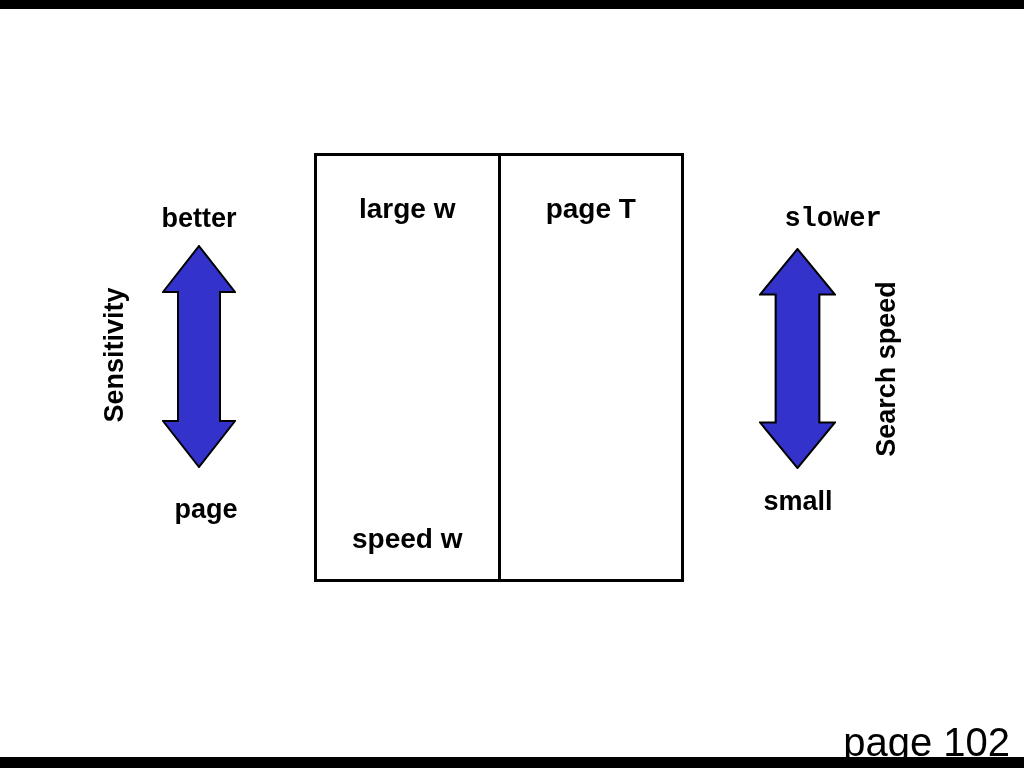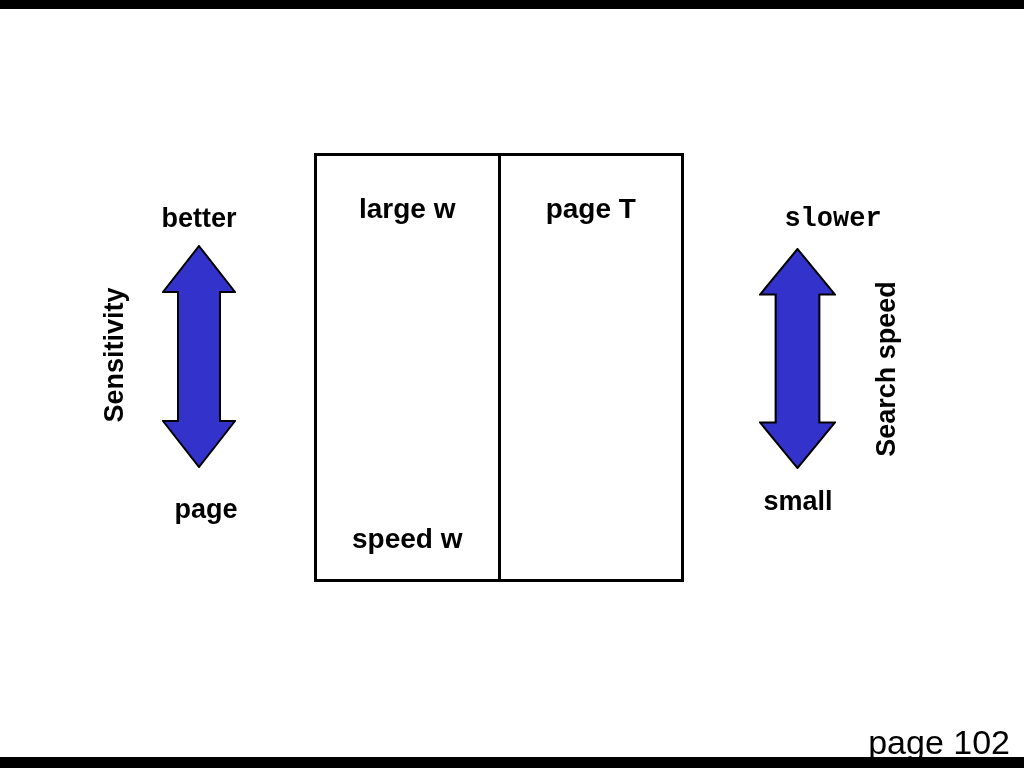--- a/index.html
+++ b/index.html
@@ -69,21 +69,21 @@
     transform: rotate(-90deg);
     transform-origin: center center;
   }
   .arrow {
     position: absolute;
   }
   .page-number {
     position: absolute;
     right: 14px;
     top: 726px;
-    font-size: 34px;
+    font-size: 40px;
     font-weight: normal;
     line-height: 32px;
     color: #000000;
   }
 </style>
 </head>
 <body>
 
 <div class="slide">
 

